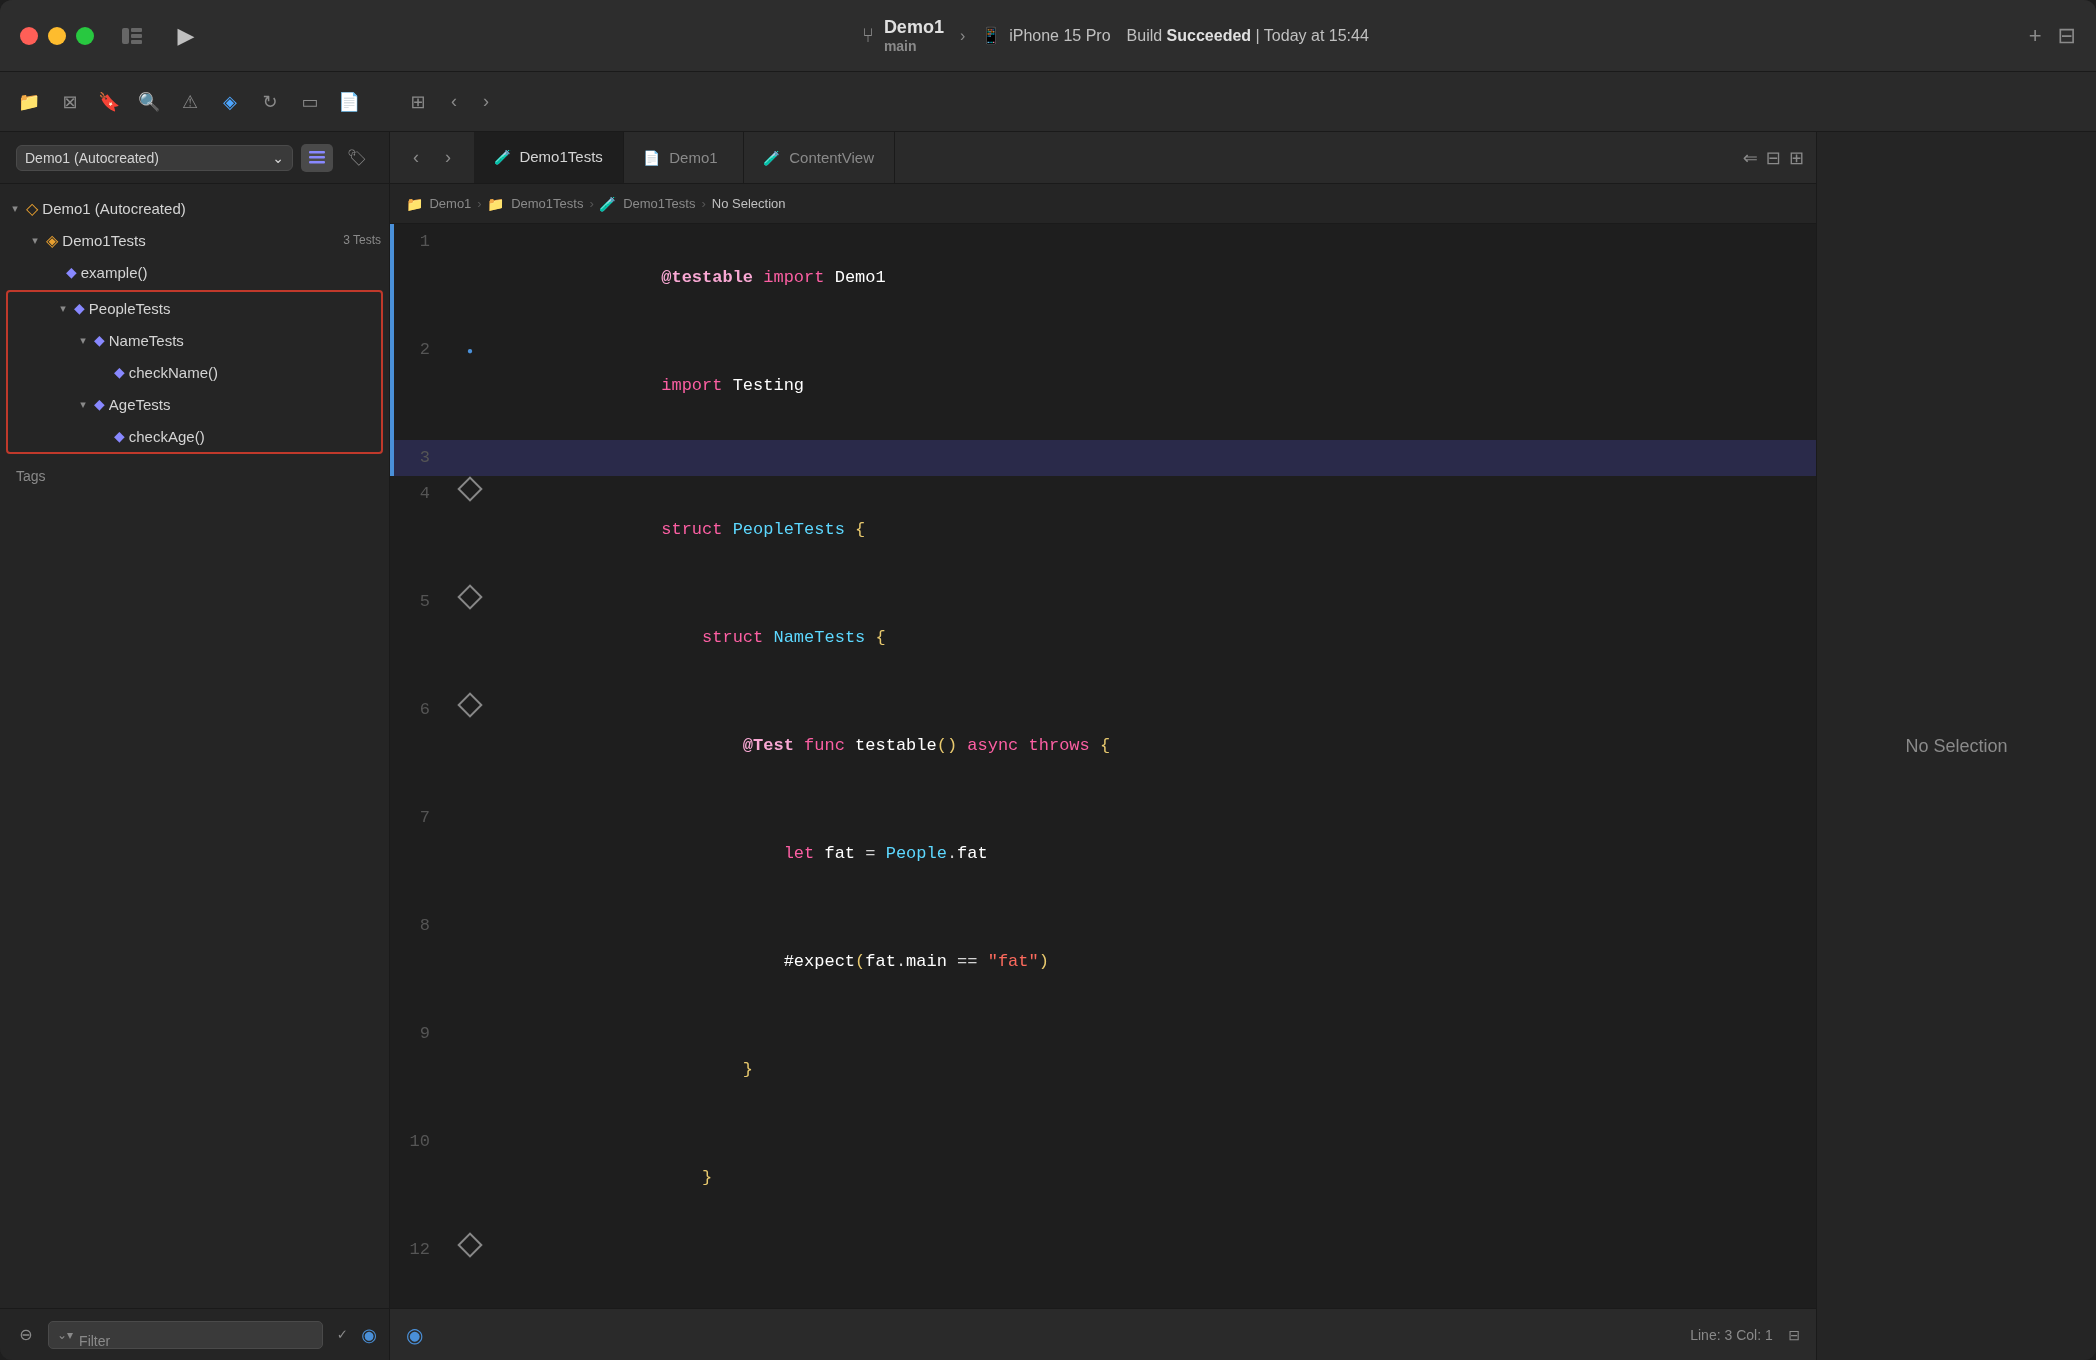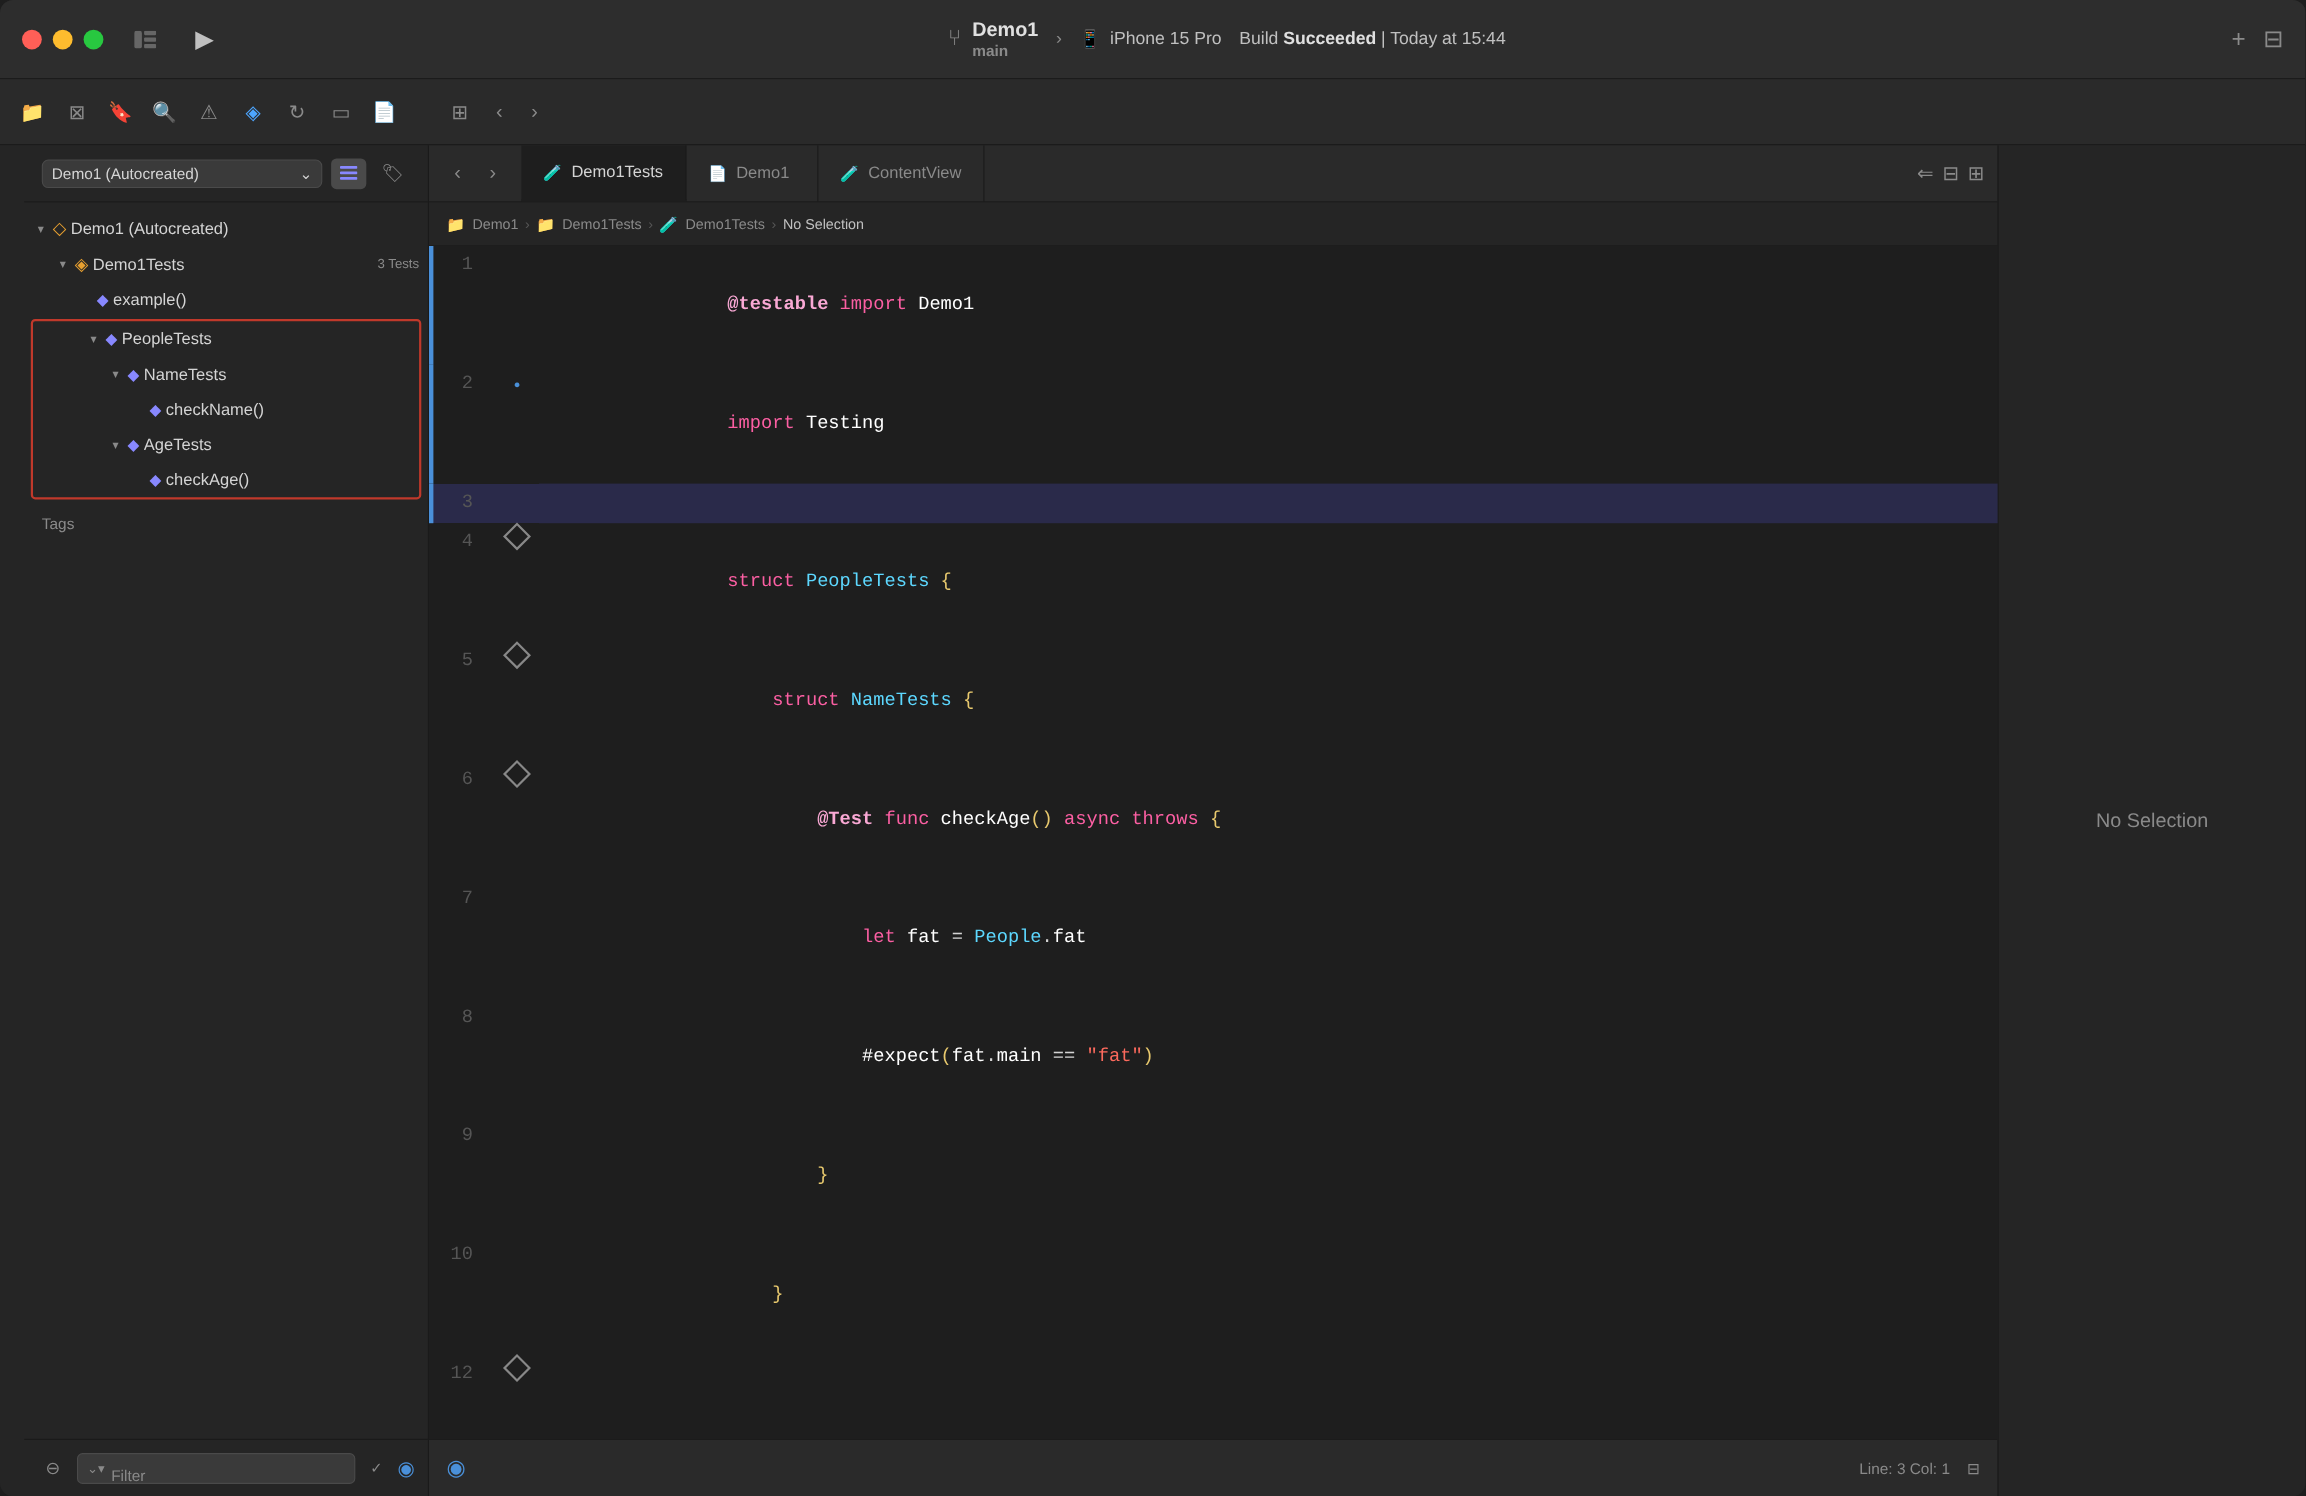--- a/index.html
+++ b/index.html
@@ -177,21 +177,20 @@
     }
 
     
     .sidebar {
       width: 390px;
       background: #252525;
       display: flex;
       flex-direction: column;
       border-right: 1px solid #1a1a1a;
       flex-shrink: 0;
-      padding-left: 22px;
     }
 
     .sidebar-header {
       height: 52px;
       display: flex;
       align-items: center;
       padding: 0 16px;
       gap: 8px;
       border-bottom: 1px solid #1a1a1a;
     }
@@ -782,21 +781,21 @@
                 &nbsp;&nbsp;&nbsp;&nbsp;<span class="kw-struct">struct</span> <span class="type-name">NameTests</span> <span class="bracket">{</span>
               </td>
             </tr>
 
             <tr>
               <td class="line-num">6</td>
               <td class="line-gutter">
                 <div style="display:inline-block;width:18px;height:18px;border:2px solid #888;transform:rotate(45deg);cursor:pointer;"></div>
               </td>
               <td class="line-body">
-                &nbsp;&nbsp;&nbsp;&nbsp;&nbsp;&nbsp;&nbsp;&nbsp;<span class="kw-at">@Test</span> <span class="kw-func">func</span> <span class="identifier">checkAge</span><span class="bracket">()</span> <span class="kw-async">async</span> <span class="kw-throws">throws</span> <span class="bracket">{</span>
+                &nbsp;&nbsp;&nbsp;&nbsp;&nbsp;&nbsp;&nbsp;&nbsp;<span class="kw-at">@Test</span> <span class="kw-func">func</span> <span class="identifier">testable</span><span class="bracket">()</span> <span class="kw-async">async</span> <span class="kw-throws">throws</span> <span class="bracket">{</span>
               </td>
             </tr>
 
             <tr>
               <td class="line-num">7</td>
               <td class="line-gutter"></td>
               <td class="line-body">
                 &nbsp;&nbsp;&nbsp;&nbsp;&nbsp;&nbsp;&nbsp;&nbsp;&nbsp;&nbsp;&nbsp;&nbsp;<span class="kw-let">let</span> <span class="identifier">fat</span> = <span class="type-name">People</span>.<span class="identifier">fat</span>
               </td>
             </tr>

